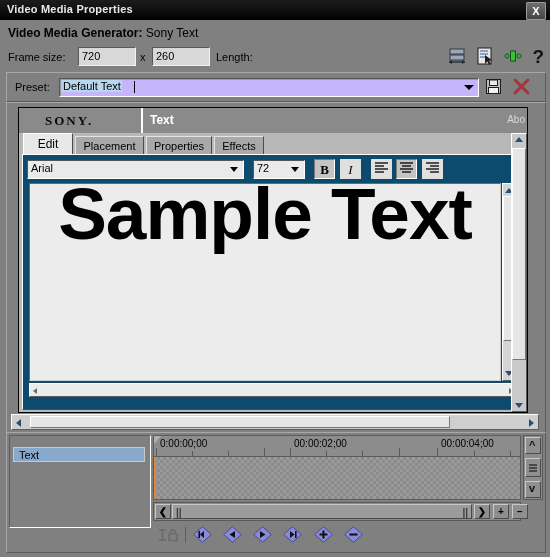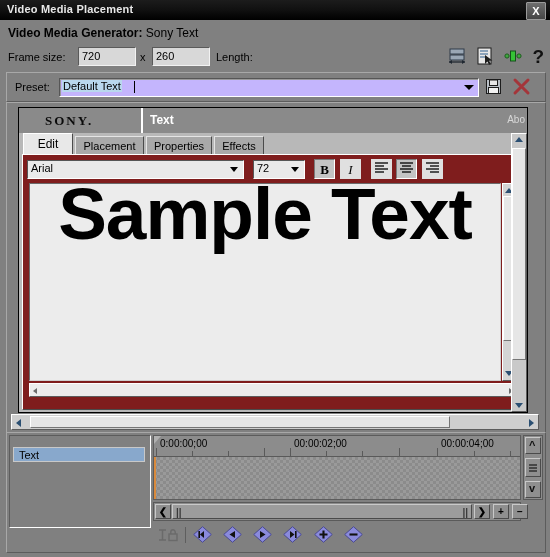--- a/index.html
+++ b/index.html
@@ -122,21 +122,21 @@
     cursor:pointer;box-sizing:border-box;
   }
   .tab.active{
     top:0px;height:23px;line-height:21px;
     background:#e8e8e8;border-bottom:none;
     border-color:#ffffff #4b4b4b transparent #ffffff;
     font-size:12px;
   }
   .tabbody{
     position:absolute;left:3px;top:46px;width:502px;height:256px;
-    background:#7f1d1d;
+    background:#0c4a6e;
     border:1px solid;border-color:#ffffff #4b4b4b #4b4b4b #ffffff;
     box-sizing:border-box;
   }
 
   .fonttool{position:absolute;left:4px;top:4px;width:492px;height:22px;}
   .fontcombo{
     position:absolute;left:0;top:1px;width:215px;height:17px;
     background:#eaeaea;border:1px solid;border-color:#565656 #fff #fff #565656;
   }
   .fontcombo .t{position:absolute;left:3px;top:1px;font-size:11px;color:#000;}
@@ -293,21 +293,21 @@
     box-sizing:border-box;cursor:pointer;
   }
   .chev{position:absolute;left:3px;color:#111;font-size:11px;font-weight:bold;line-height:15px;}
 </style>
 </head>
 <body>
 
 <div id="app">
 
   <div class="titlebar">
-    <div class="tbtext">Video Media Placement</div>
+    <div class="tbtext">Video Media Properties</div>
     <div class="closebtn">X</div>
   </div>
 
   <div class="client">
 
     <div class="hdrline">
       <b>Video Media Generator:</b>
       <span class="val">Sony Text</span>
     </div>
 

